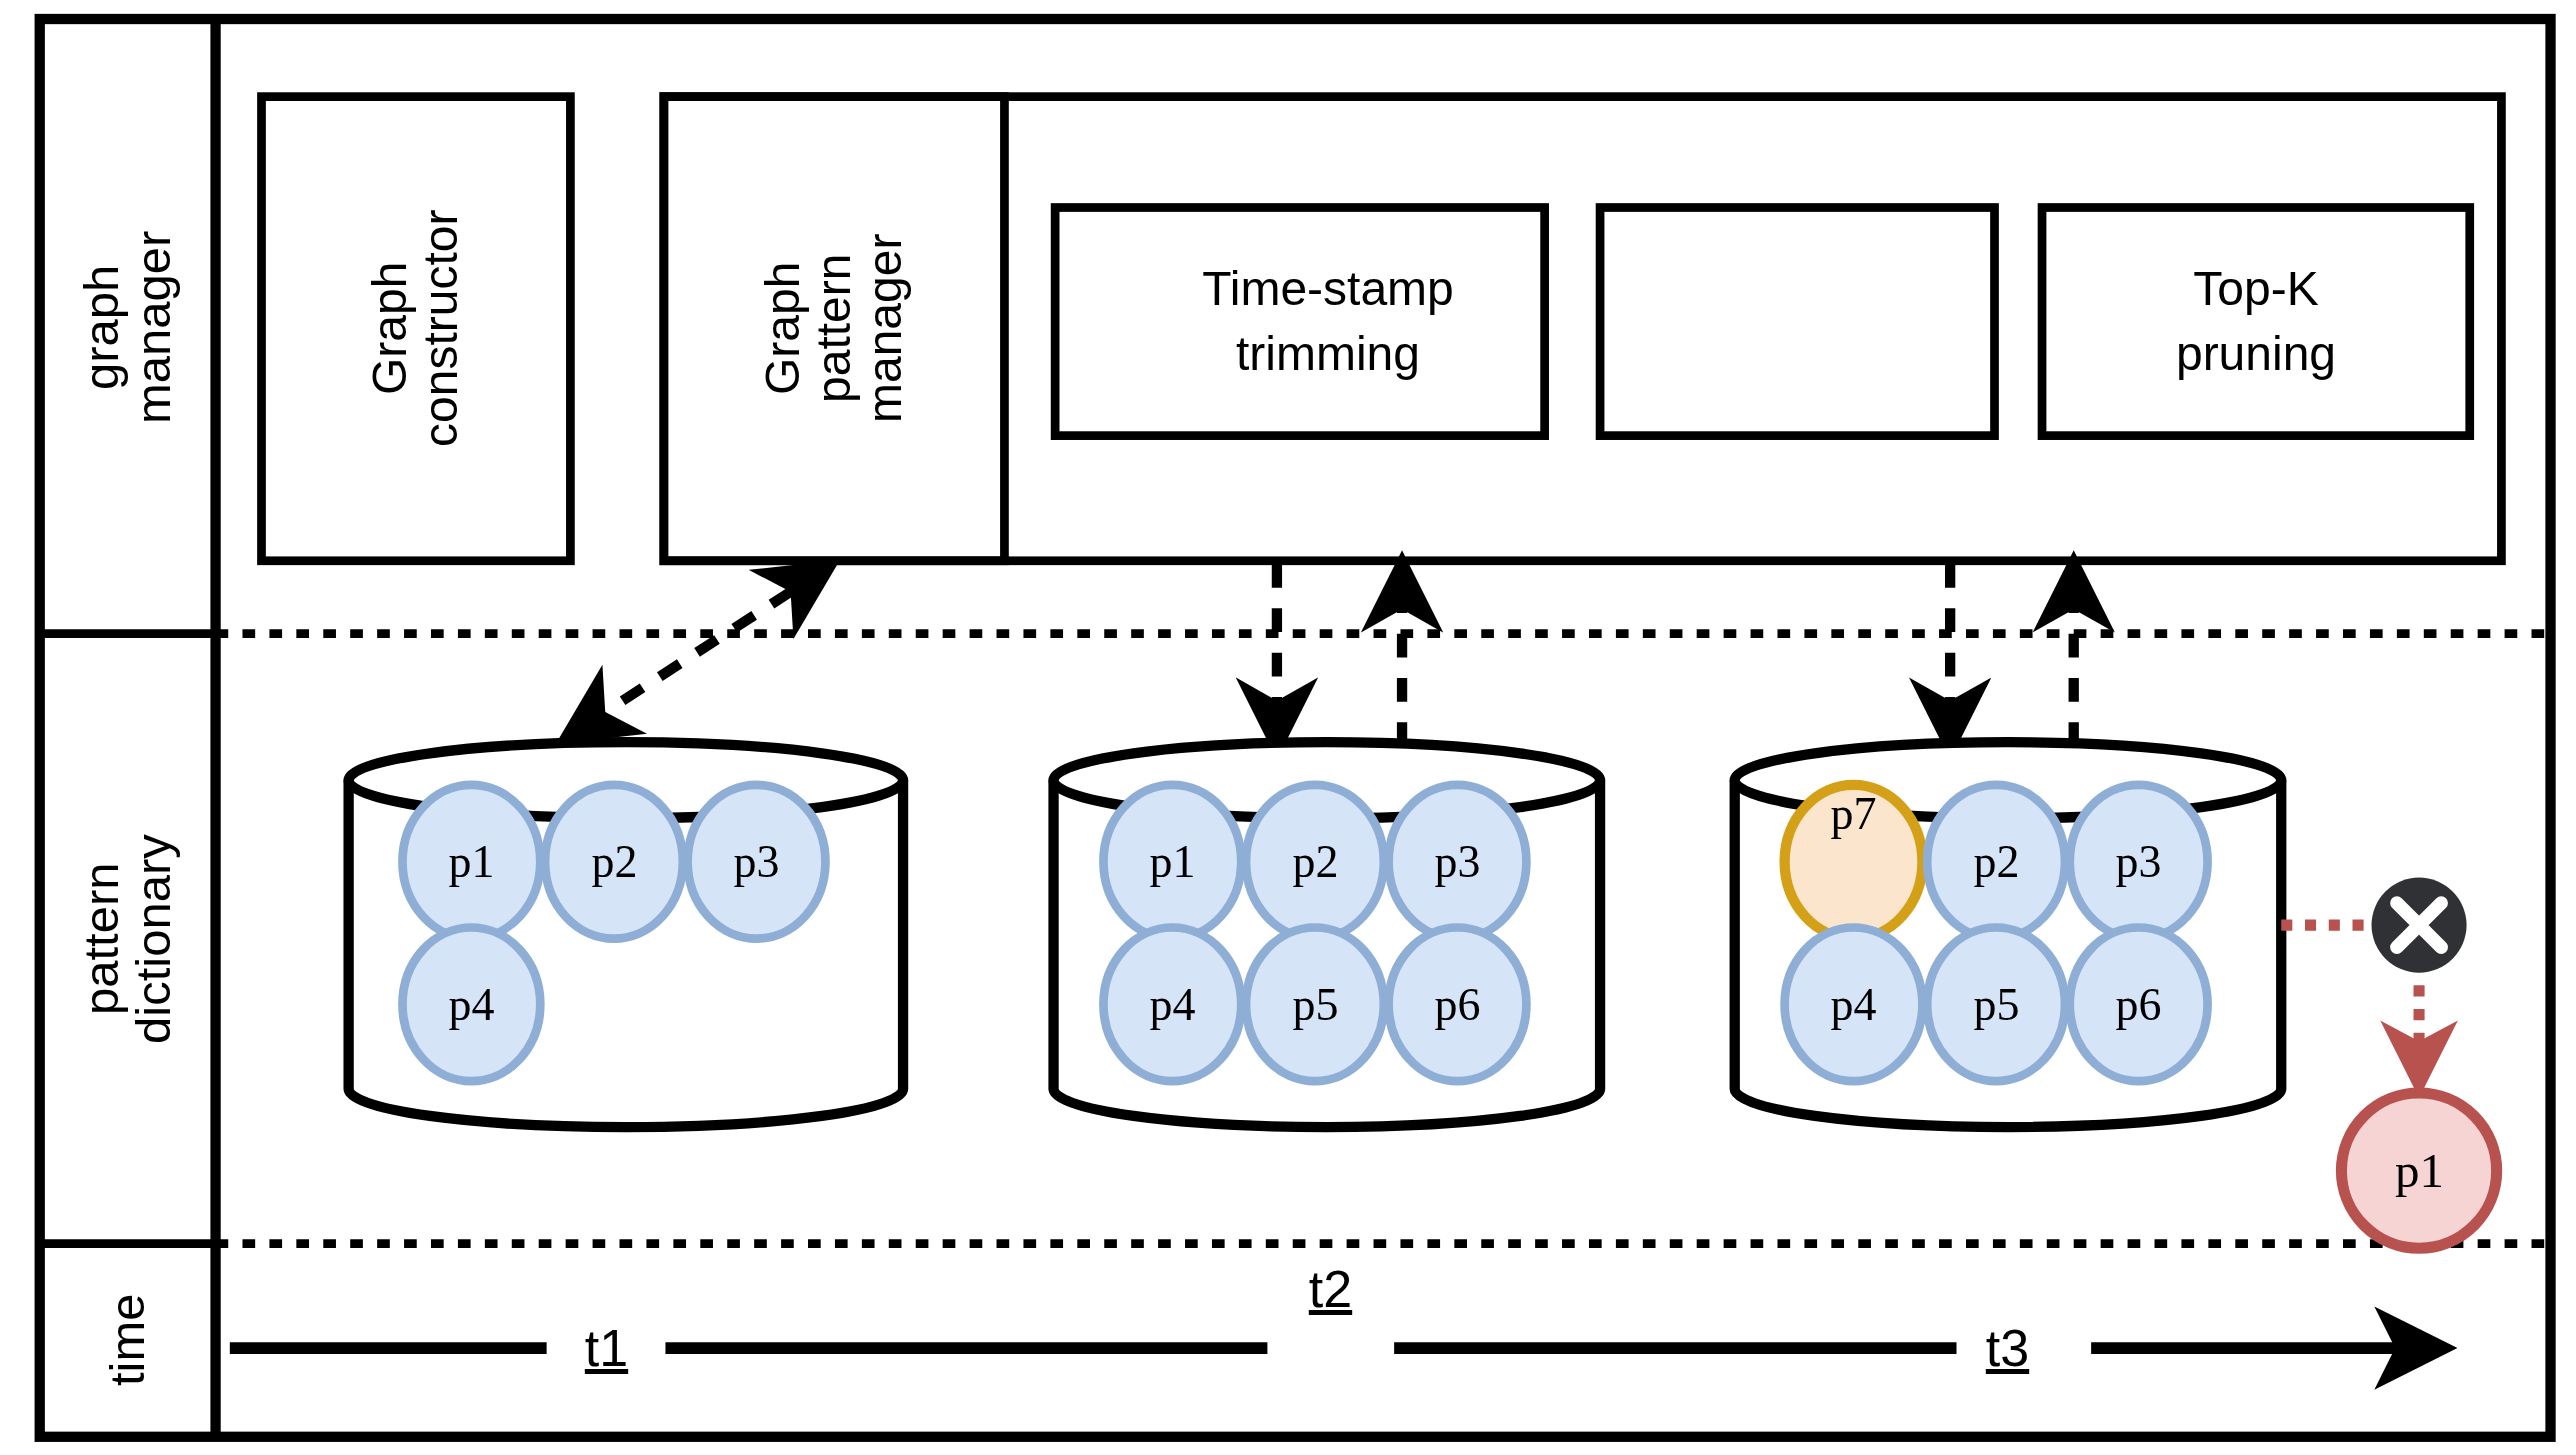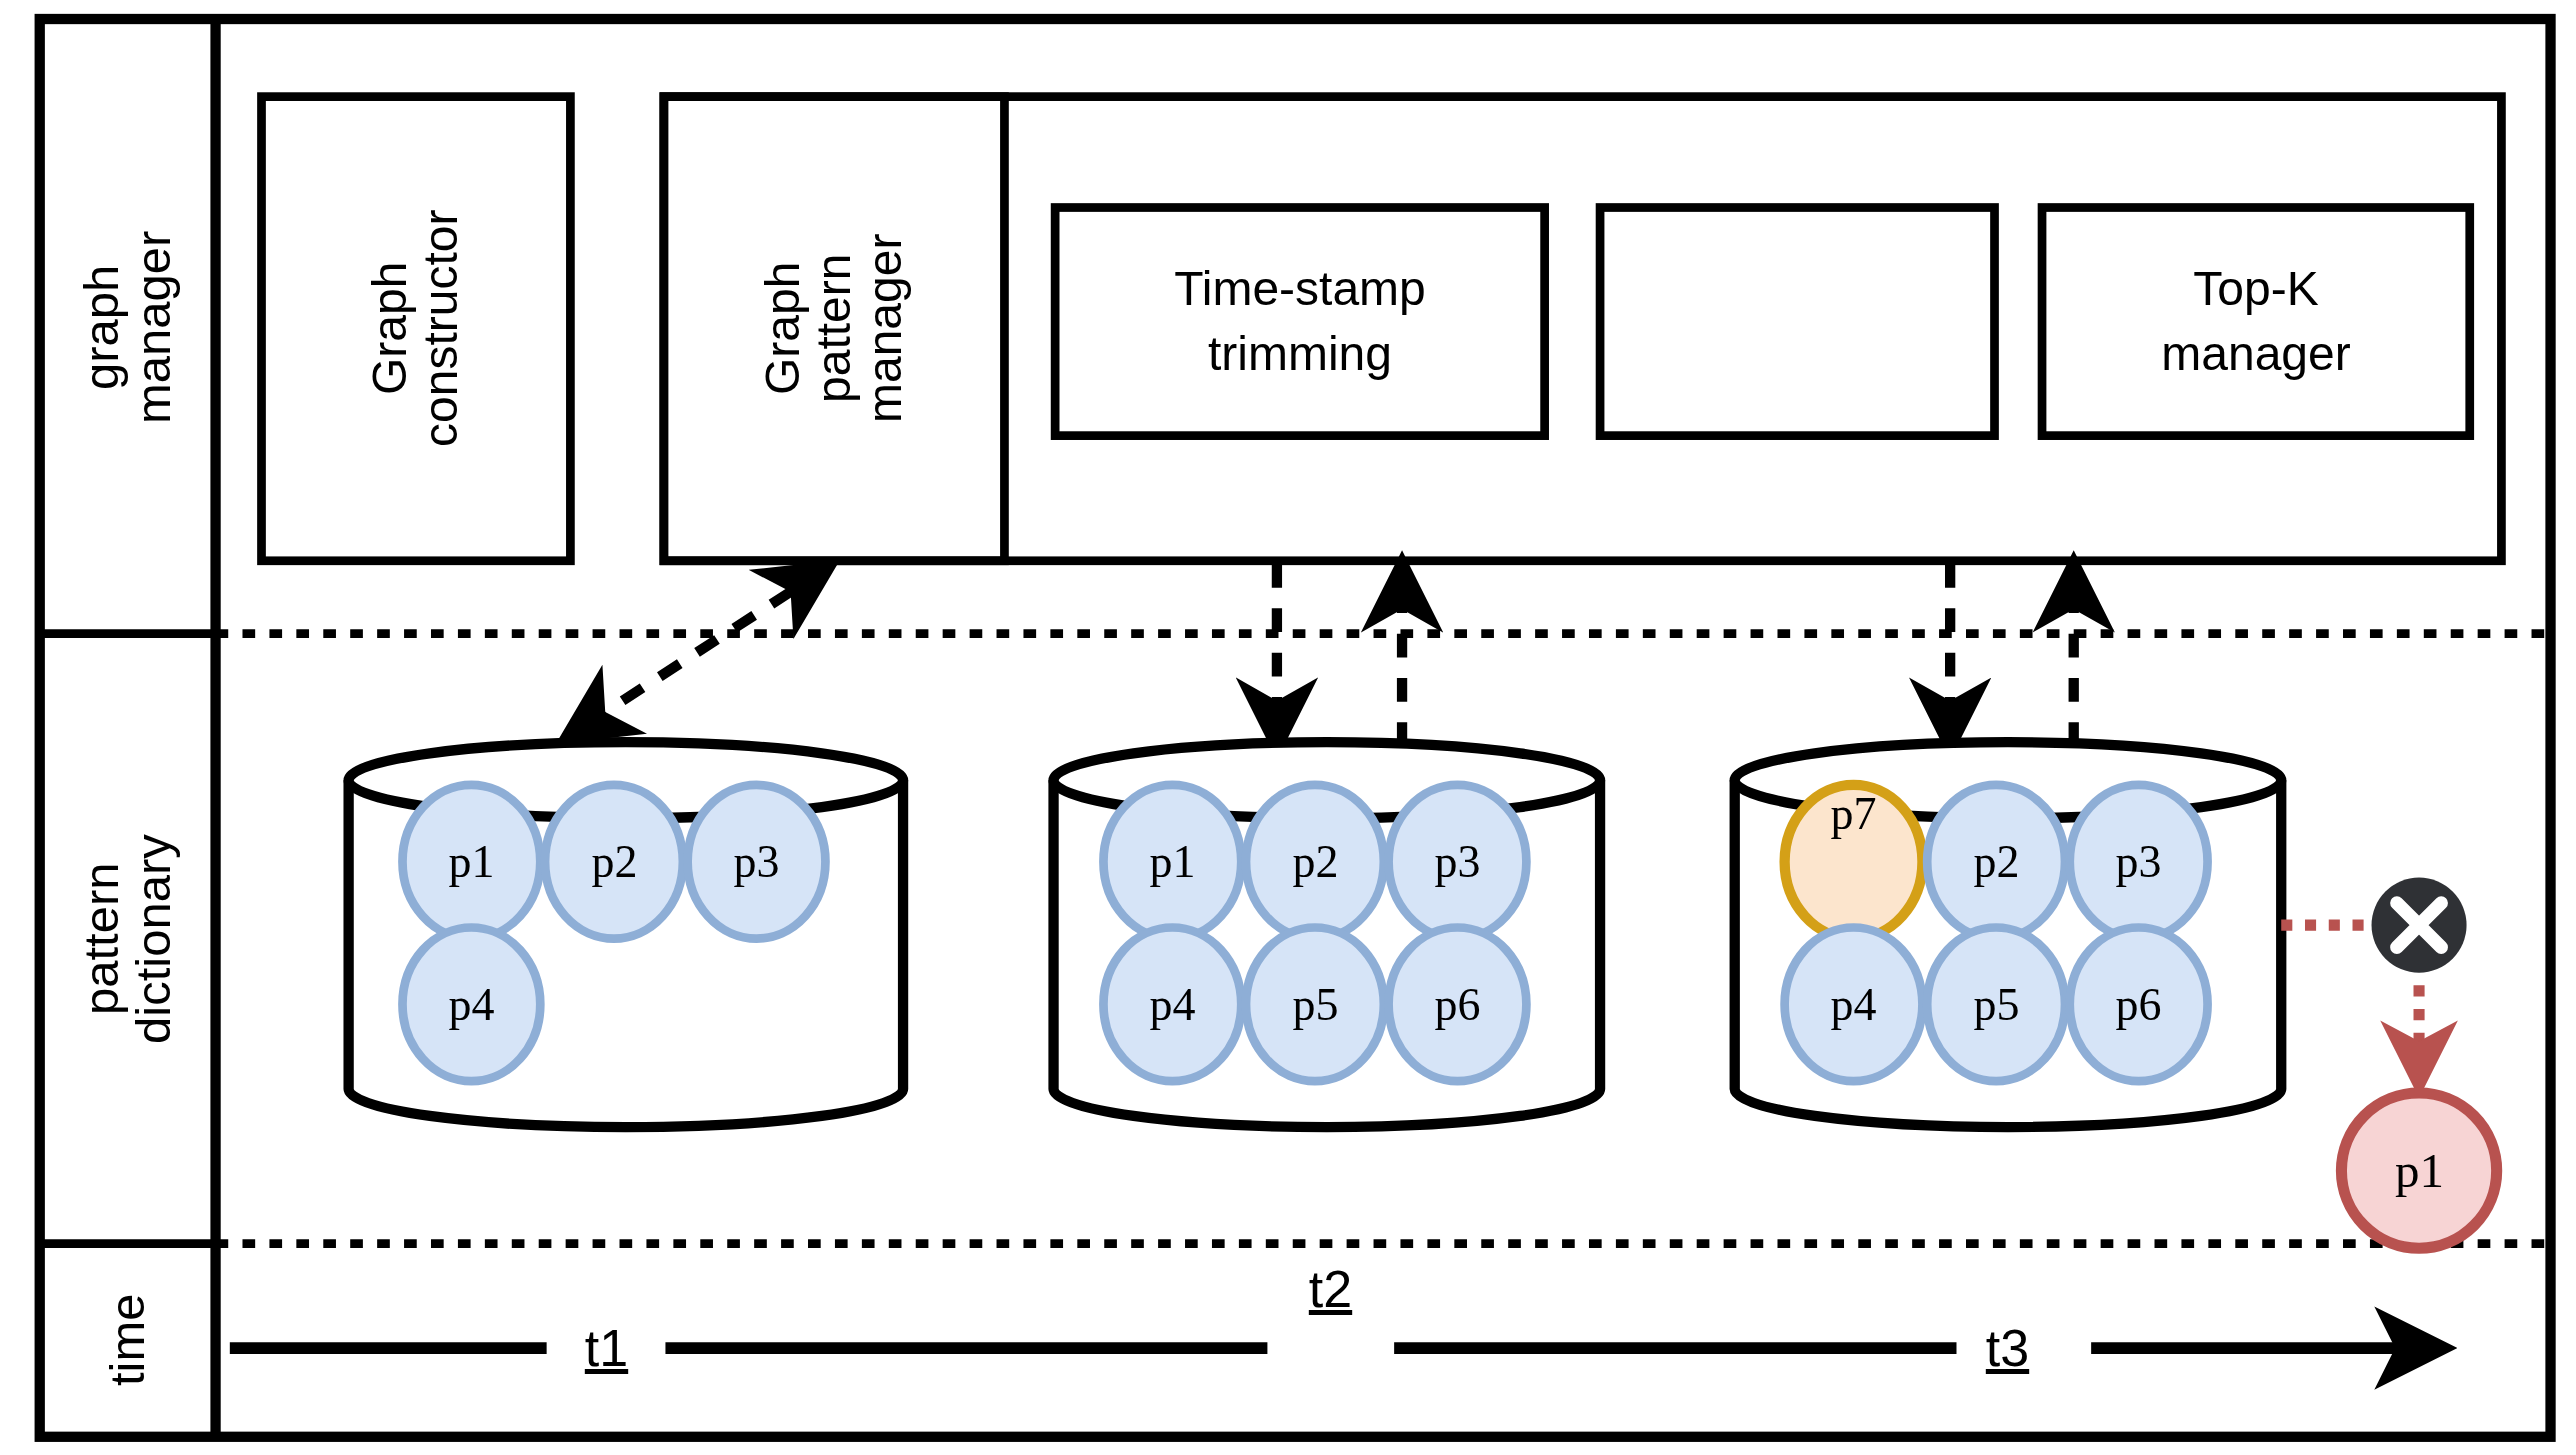--- a/index.html
+++ b/index.html
@@ -192,24 +192,24 @@
   <div class="vlabel row-label" style="left:44px; top:638px; width:168px; height:602px;">pattern
 dictionary</div>
   <div class="vlabel row-label" style="left:44px; top:1248px; width:168px; height:184px;">time</div>
 
   <div class="vlabel unit-label" style="left:266px; top:101px; width:299px; height:455px;">Graph
 constructor</div>
   <div class="vlabel unit-label" style="left:669px; top:101px; width:331px; height:455px;">Graph
 pattern
 manager</div>
 
-  <div class="hlabel proc-label" style="left:1060px; top:212px; width:480px; height:219px;">Time-stamp
+  <div class="hlabel proc-label" style="left:1060px; top:212px; width:480px; height:219px;padding-left:28px;">Time-stamp
 trimming</div>
   <div class="hlabel proc-label" style="left:2047px; top:212px; width:418px; height:219px;">Top-K
-manager</div>
+pruning</div>
 
   <div class="node-label" style="left:408px; top:814px; width:127px; height:95px;">p1</div>
   <div class="node-label" style="left:551px; top:814px; width:127px; height:95px;">p2</div>
   <div class="node-label" style="left:693px; top:814px; width:127px; height:95px;">p3</div>
   <div class="node-label" style="left:408px; top:957px; width:127px; height:95px;">p4</div>
 
   <div class="node-label" style="left:1109px; top:814px; width:127px; height:95px;">p1</div>
   <div class="node-label" style="left:1252px; top:814px; width:127px; height:95px;">p2</div>
   <div class="node-label" style="left:1394px; top:814px; width:127px; height:95px;">p3</div>
   <div class="node-label" style="left:1109px; top:957px; width:127px; height:95px;">p4</div>

